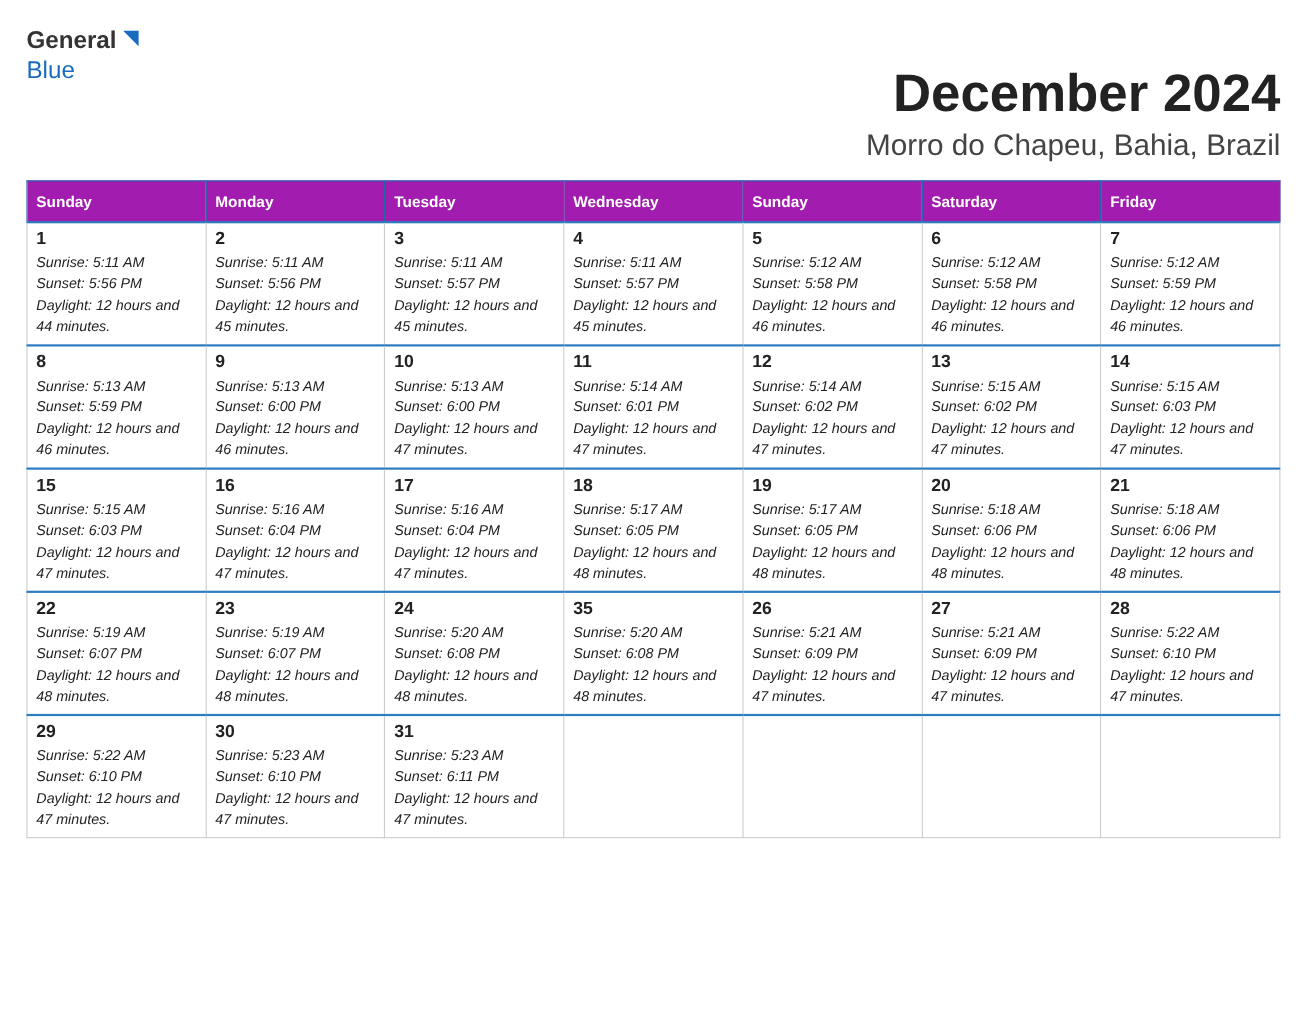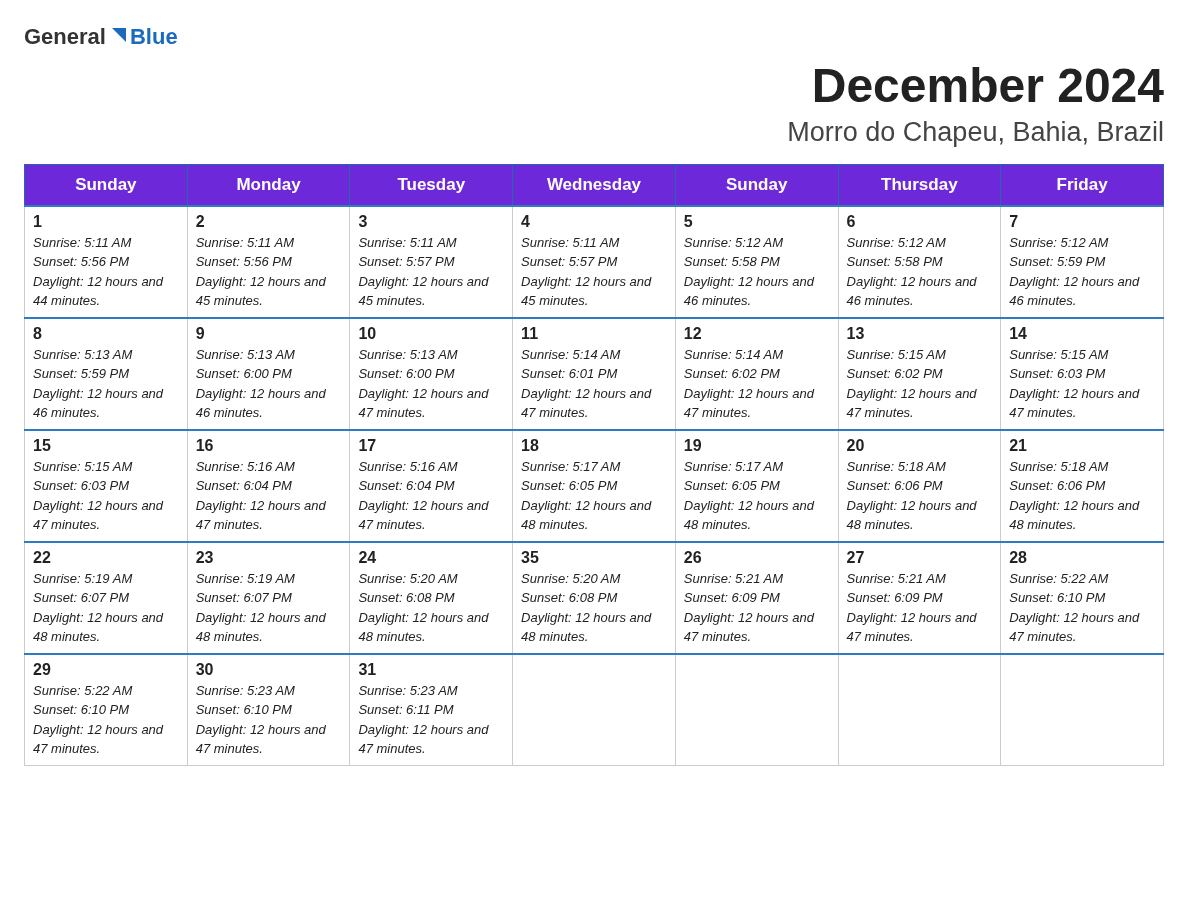--- a/index.html
+++ b/index.html
@@ -11,33 +11,33 @@
       min-height: 918px;
     }
     .header {
       display: flex;
       justify-content: space-between;
       align-items: flex-start;
       margin-bottom: 16px;
     }
     .logo {
       display: flex;
-      flex-direction: row;
+      flex-direction: column;
       align-items: flex-start;
     }
     .logo-text {
       font-size: 22px;
       font-weight: bold;
       color: #333;
       line-height: 1.1;
     }
     .logo-blue {
       color: #1a6bbf;
       font-size: 22px;
-      font-weight: bold;
+      font-weight: normal;
     }
     .title-section {
       text-align: right;
     }
     .main-title {
       font-size: 48px;
       font-weight: bold;
       color: #222;
       line-height: 1.1;
       margin-top: 36px;
@@ -46,26 +46,26 @@
       font-size: 27px;
       color: #444;
       margin-top: 4px;
     }
     .calendar {
       width: 100%;
       border-collapse: collapse;
       border: 1px solid #aaa;
     }
     .calendar th {
-      background-color: #6d28d9;
+      background-color: #a21caf;
       color: #fff;
       padding: 10px 8px;
-      font-size: 17px;
+      font-size: 14px;
       font-weight: bold;
-      text-align: center;
+      text-align: left;
       border: 1px solid #2268a8;
     }
     .calendar td {
       vertical-align: top;
       padding: 6px 8px;
       border: 1px solid #ccc;
       width: 14.28%;
       min-height: 100px;
       font-size: 13px;
       color: #222;
@@ -112,21 +112,21 @@
 </div>
 
 <table class="calendar">
   <thead>
     <tr>
       <th>Sunday</th>
       <th>Monday</th>
       <th>Tuesday</th>
       <th>Wednesday</th>
       <th>Sunday</th>
-      <th>Thursday</th>
+      <th>Saturday</th>
       <th>Friday</th>
     </tr>
   </thead>
   <tbody id="calendar-body">
   <tr class="week-row">
         <td>
         <span class="day-number">1</span>
         <div class="day-info">
           <span>Sunrise: 5:11 AM</span><br>
           <span>Sunset: 5:56 PM</span><br>

